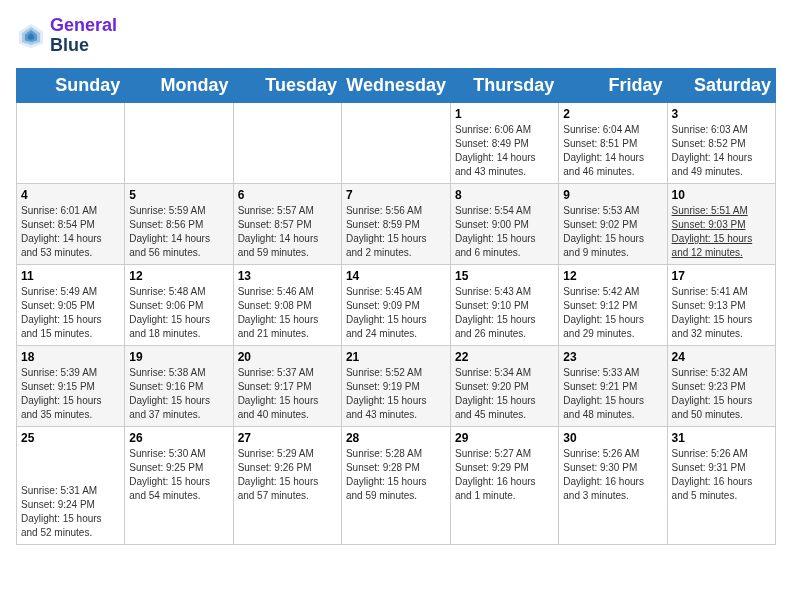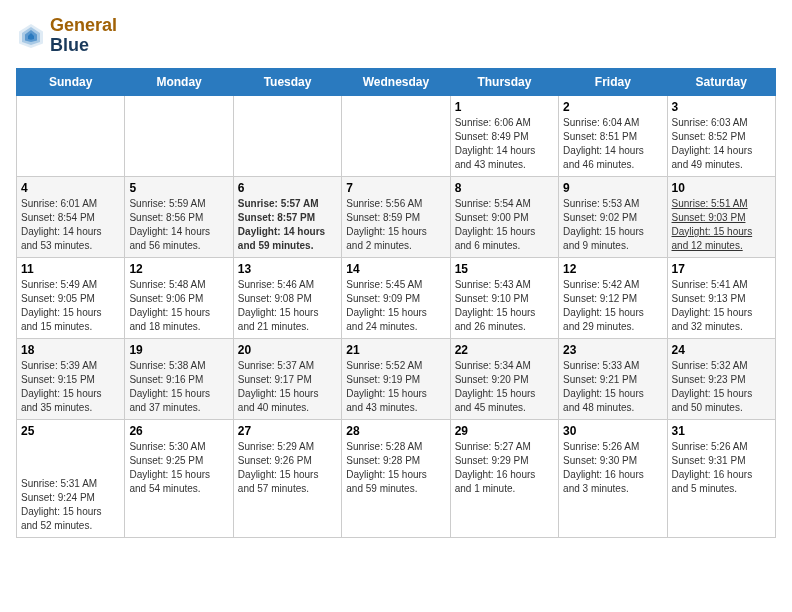--- a/index.html
+++ b/index.html
@@ -21,21 +21,21 @@
       align-items: center;
       gap: 4px;
     }
     .logo-text {
       font-size: 18px;
       font-weight: bold;
       color: #1a3a5c;
       line-height: 1.1;
     }
     .logo-text span {
-      color: #a16207;
+      color: #6d28d9;
     }
     .logo-icon {
       width: 30px;
       height: 30px;
     }
     .title-block {
       text-align: right;
     }
     .title-block .month-year {
       font-size: 32px;
@@ -48,22 +48,22 @@
     }
     table {
       width: 100%;
       border-collapse: collapse;
       font-size: 11px;
     }
     thead tr th {
       background: #2a7abf;
       color: #fff;
       padding: 6px 4px;
-      text-align: center;
-      font-size: 12px;
+      text-align: right;
+      font-size: 18px;
       font-weight: bold;
       border: 1px solid #2a7abf;
     }
     tbody tr td {
       border: 1px solid #ccc;
       vertical-align: top;
       padding: 4px;
       width: 108px;
       min-height: 80px;
       background: #fff;
@@ -153,21 +153,21 @@
 Daylight: 14 hours and 53 minutes.</div>
         </td>
         <td>
           <span class="day-num">5</span>
           <div class="day-info" style="white-space: pre-line;">Sunrise: 5:59 AM
 Sunset: 8:56 PM
 Daylight: 14 hours and 56 minutes.</div>
         </td>
         <td>
           <span class="day-num">6</span>
-          <div class="day-info" style="white-space: pre-line; font-weight: bold;">Sunrise: 5:57 AM
+          <div class="day-info" style="white-space: pre-line;">Sunrise: 5:57 AM
 Sunset: 8:57 PM
 Daylight: 14 hours and 59 minutes.</div>
         </td>
         <td>
           <span class="day-num">7</span>
           <div class="day-info" style="white-space: pre-line;">Sunrise: 5:56 AM
 Sunset: 8:59 PM
 Daylight: 15 hours and 2 minutes.</div>
         </td>
         <td>

